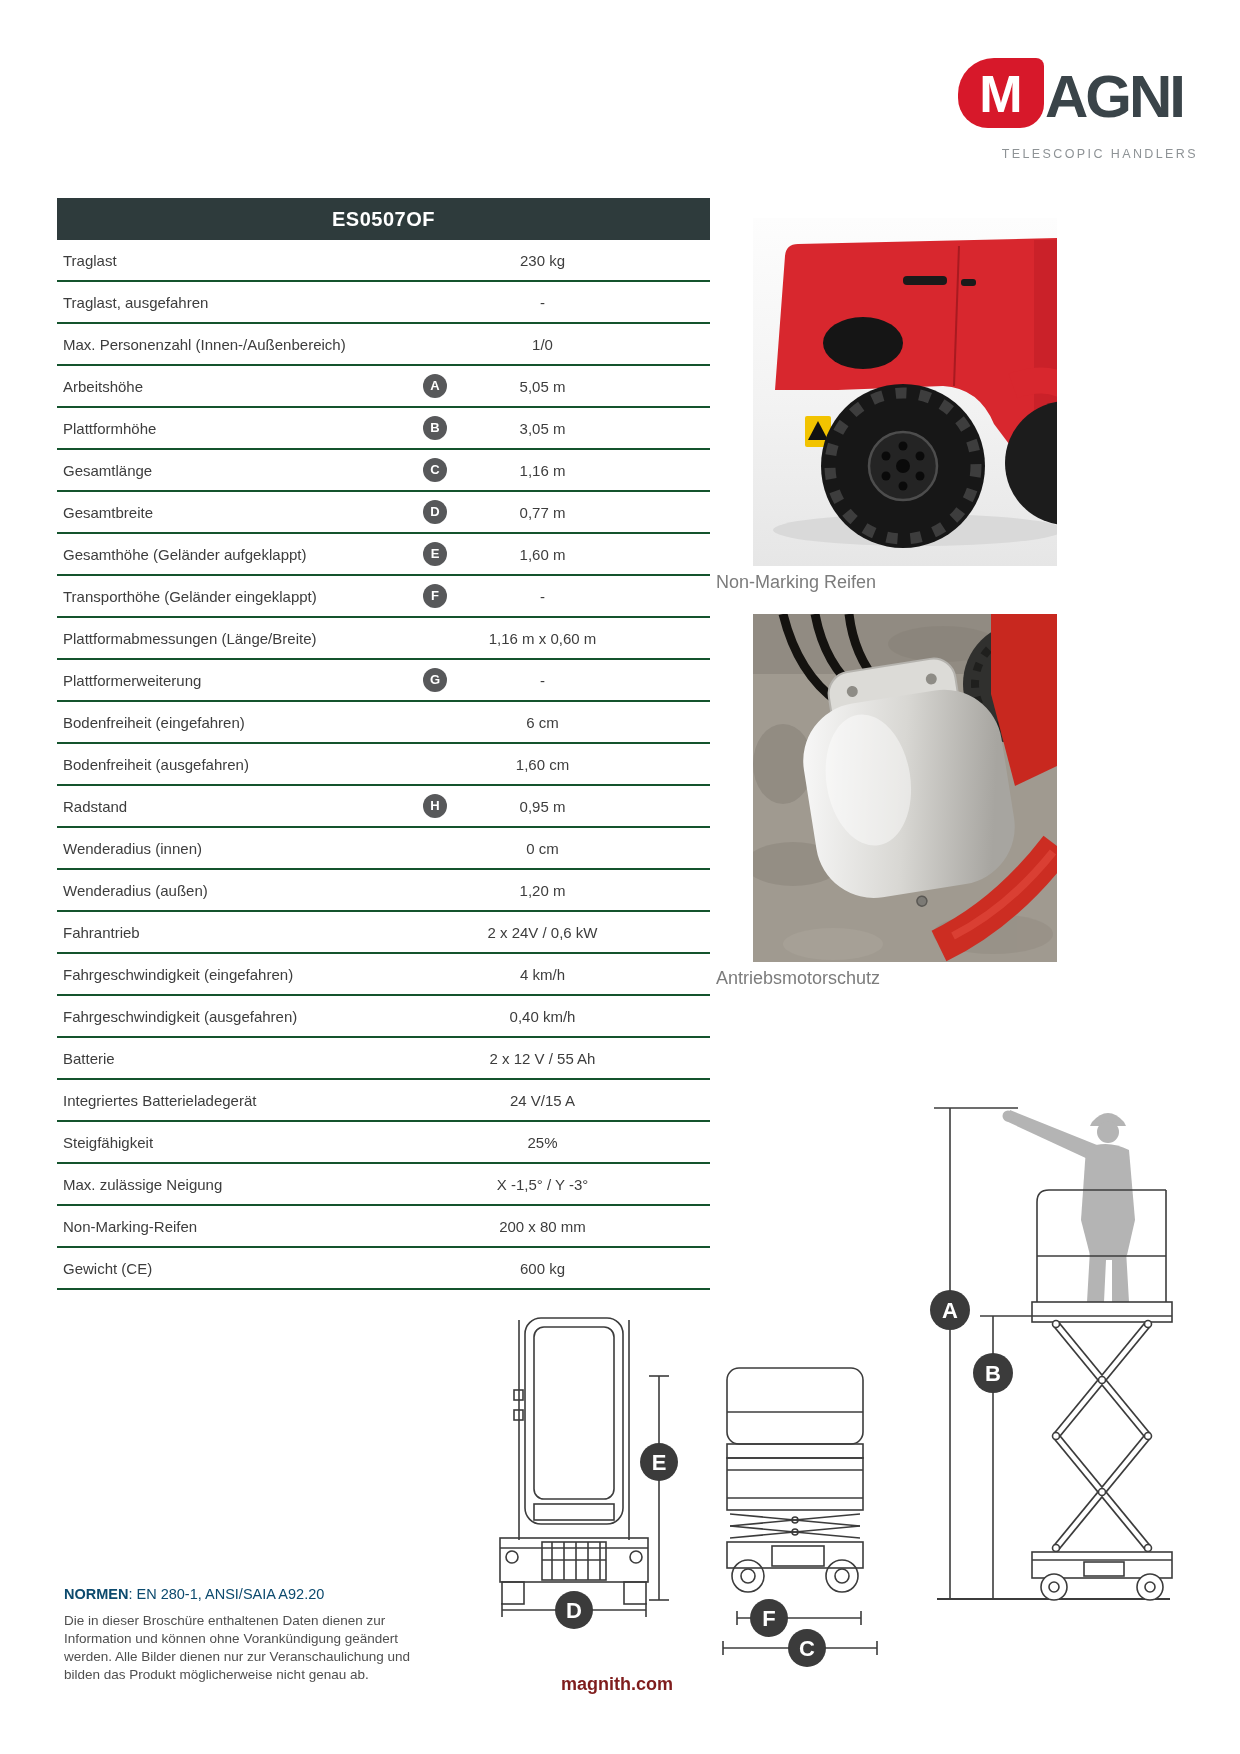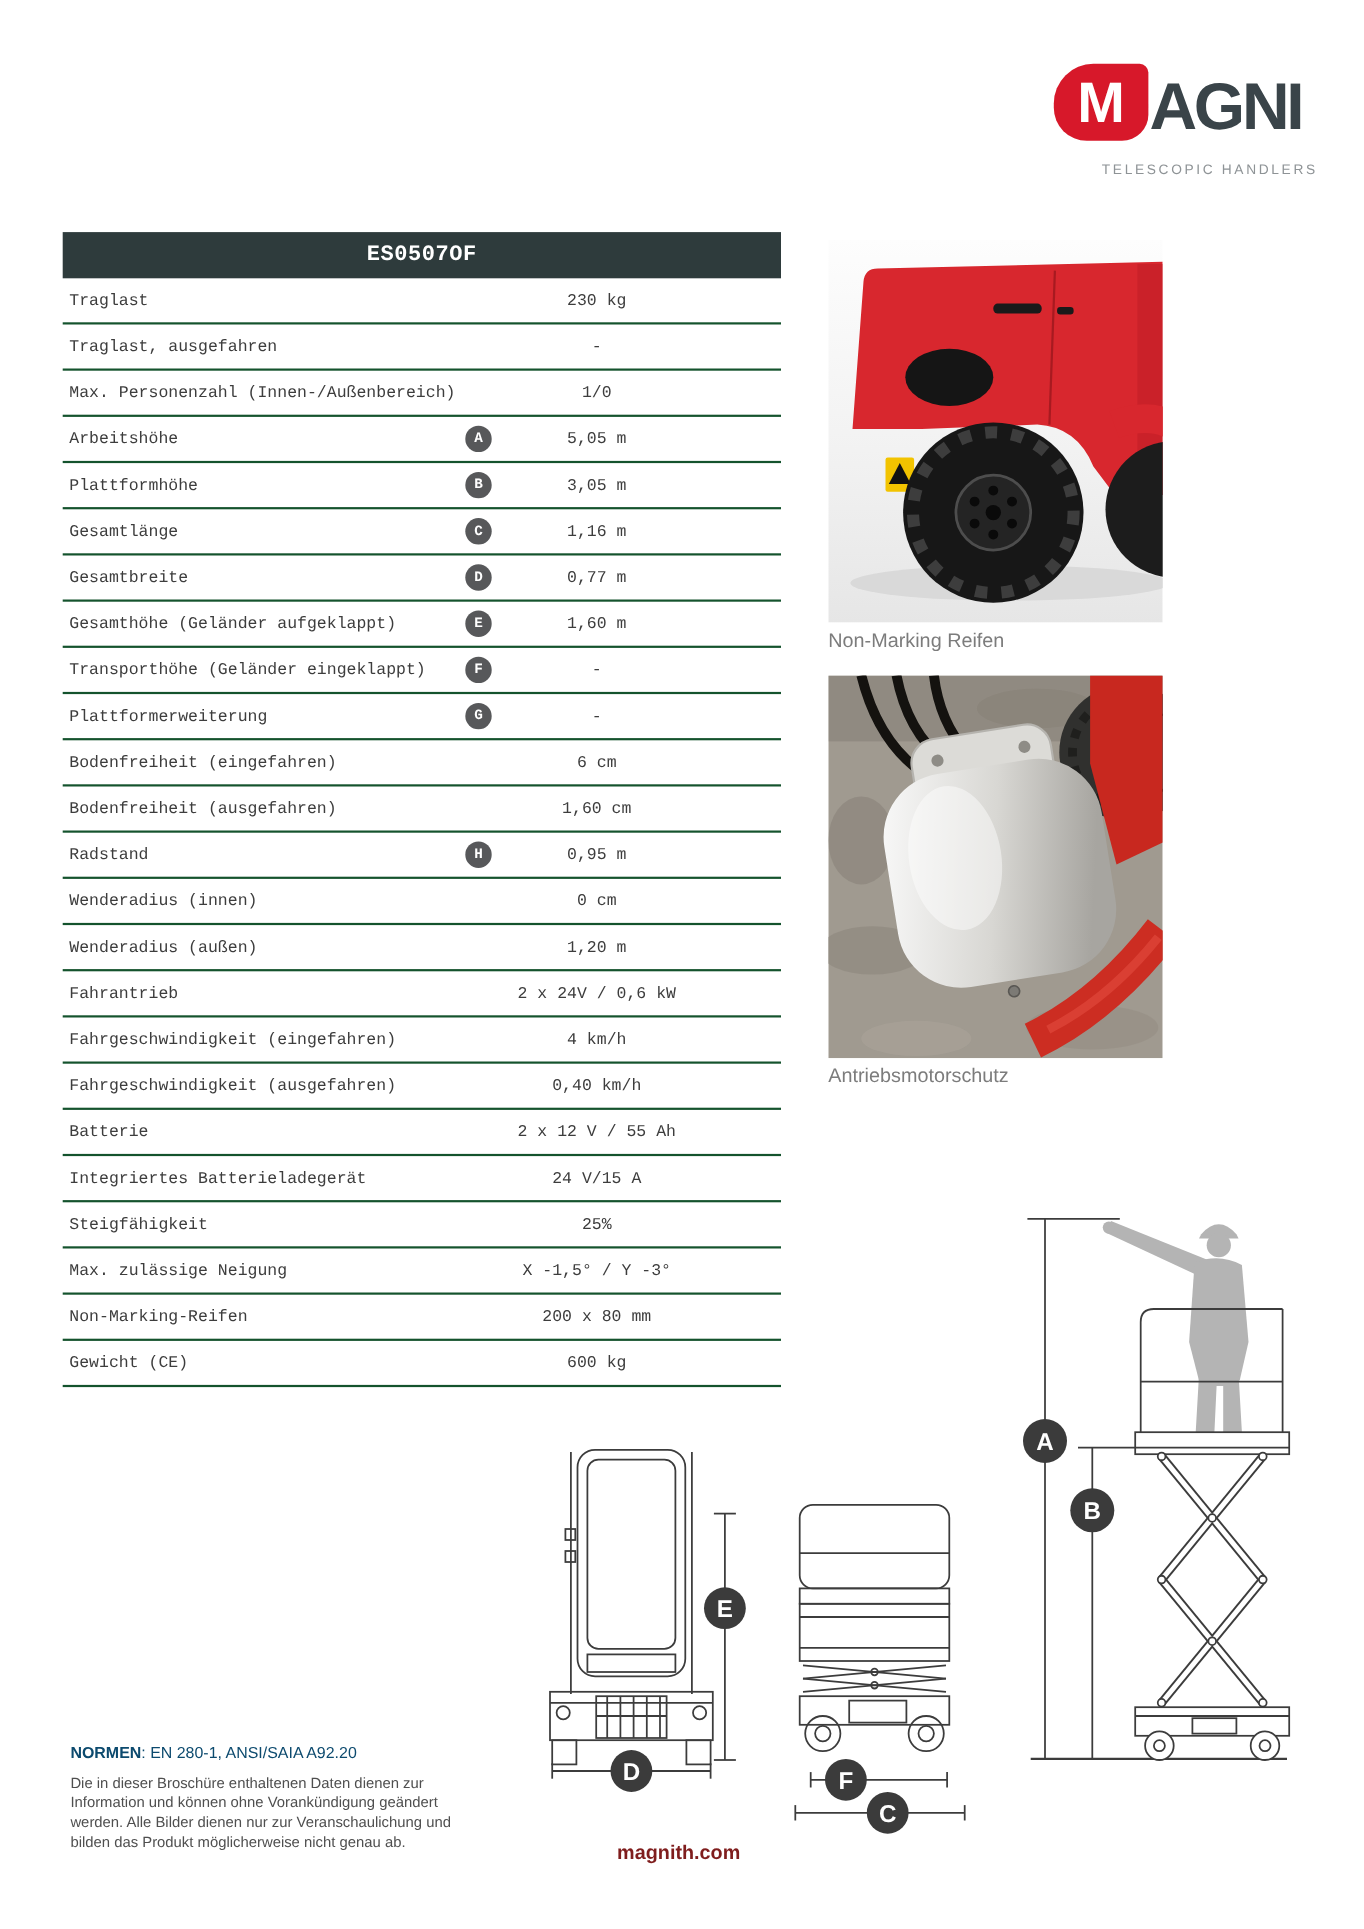--- a/index.html
+++ b/index.html
@@ -21,21 +21,21 @@
   .logo-rest {
     font-size:60px; font-weight:bold; color:#3a4449; line-height:0.78;
     letter-spacing:-3px; margin-left:1px; margin-top:16px;
   }
   .logo-tagline {
     margin-top:19px; text-align:right; color:#8e9396;
     font-size:12.5px; letter-spacing:2.4px; white-space:nowrap;
   }
 
   
-  .spec-table { position:absolute; left:57px; top:211px; width:653px;font-family:Liberation Mono, monospace; }
+  .spec-table { position:absolute; left:57px; top:198px; width:653px; }
   .spec-header {
     height:42px; background:#2e3b3c; color:#ffffff;
     font-size:20px; font-weight:bold; text-align:center; line-height:42px;
     letter-spacing:0.5px;
   }
   .spec-row {
     position:relative; height:40px; display:flex; align-items:center;
     border-bottom:2px solid #14532d;
   }
   .spec-row .lbl { flex:1; font-size:15px; color:#3d3d3d; padding-left:6px; }
@@ -43,21 +43,21 @@
     text-align:center; font-size:15px; color:#3d3d3d; }
   .spec-row .badge {
     position:absolute; left:366px; top:8px; width:24px; height:24px;
     border-radius:50%; background:#57585a; color:#fff;
     font-size:13px; font-weight:bold; text-align:center; line-height:24px;
   }
 
   
   .photo1 { position:absolute; left:753px; top:218px; }
   .photo2 { position:absolute; left:753px; top:614px; }
-  .caption { position:absolute; left:753px; font-size:18px; color:#7c7c7c; }
+  .caption { position:absolute; left:716px; font-size:18px; color:#7c7c7c; }
   .caption1 { top:572px; }
   .caption2 { top:968px; }
 
   
   .diagram { position:absolute; left:440px; top:1090px; }
 
   
   .normen { position:absolute; left:64px; top:1586px; font-size:14.5px; color:#0c4a6e; }
   .normen b { font-weight:bold; }
   .disclaimer {
@@ -132,20 +132,25 @@
     <div class="badge">E</div>
     <div class="val">1,60 m</div>
   </div>
 
   <div class="spec-row">
     <div class="lbl">Transporthöhe (Geländer eingeklappt)</div>
     <div class="badge">F</div>
     <div class="val">-</div>
   </div>
 
+  <div class="spec-row">
+    <div class="lbl">Plattformabmessungen (Länge/Breite)</div>
+
+    <div class="val">1,16 m x 0,60 m</div>
+  </div>
 
   <div class="spec-row">
     <div class="lbl">Plattformerweiterung</div>
     <div class="badge">G</div>
     <div class="val">-</div>
   </div>
 
   <div class="spec-row">
     <div class="lbl">Bodenfreiheit (eingefahren)</div>
 

